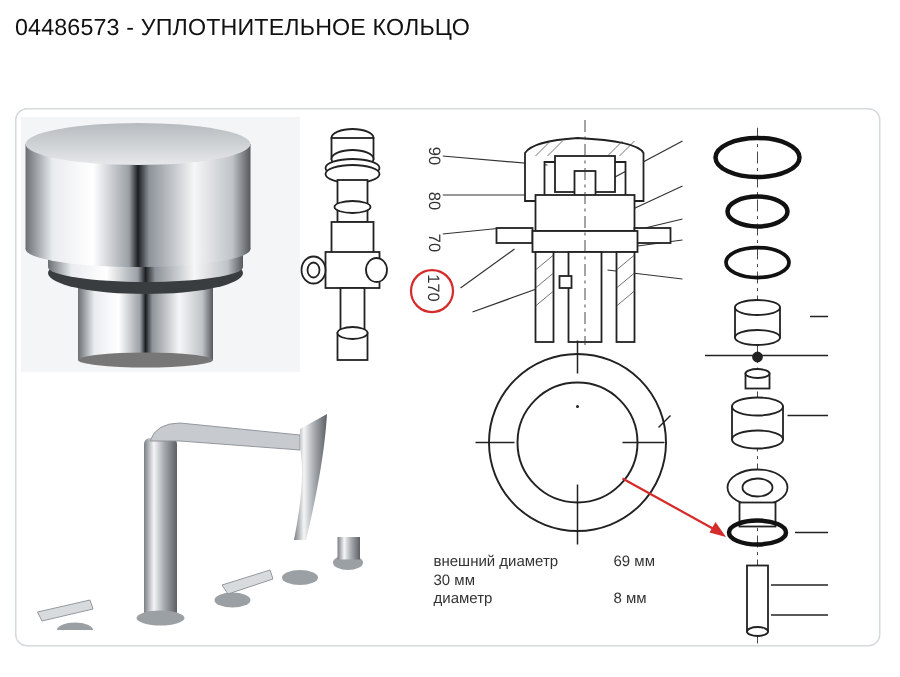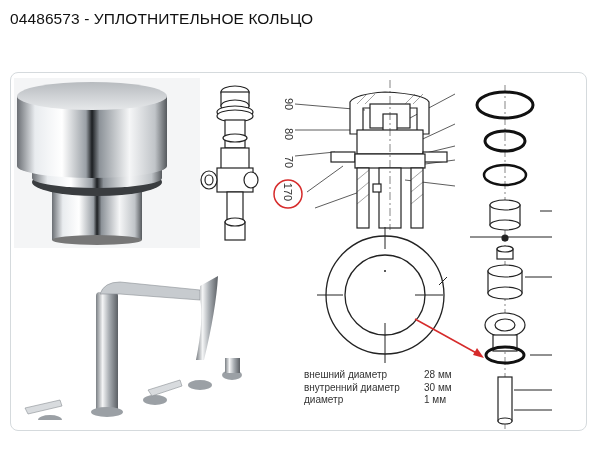--- a/index.html
+++ b/index.html
@@ -1,21 +1,21 @@
 <!DOCTYPE html>
 <html><head>
 <meta charset="utf-8">
 <style>
   html,body{margin:0;padding:0;background:#fff;}
   body{width:600px;height:451px;position:relative;overflow:hidden;font-family:"Liberation Sans",sans-serif;}
   .title{position:absolute;left:10px;top:10px;font-size:15.5px;color:#111;letter-spacing:0.1px;}
   .card{position:absolute;left:10px;top:72px;width:577px;height:359px;border:1px solid #d5dadd;border-radius:8px;background:#fff;box-sizing:border-box;}
   .abs{position:absolute;}
   .label-num{position:absolute;font-size:11px;color:#333;transform:rotate(90deg);transform-origin:center;}
-  .spec{position:absolute;left:304px;top:369px;font-size:10px;color:#333;line-height:12.5px;}
+  .spec{position:absolute;left:289px;top:369px;font-size:10px;color:#333;line-height:12.5px;}
   .spec .row{display:flex;}
   .spec .k{width:120px;}
   .spec .v{width:60px;}
 </style>
 </head>
 <body>
 
 <div class="title">04486573 - УПЛОТНИТЕЛЬНОЕ КОЛЬЦО</div>
 
 <div class="card"></div>
@@ -191,23 +191,22 @@
   <rect x="205" y="108" width="15" height="15" fill="url(#pipe)"></rect>
   <ellipse cx="135" cy="150" rx="12" ry="5" fill="#9ba0a5"></ellipse>
   <path d="M128 140 L160 130 L162 136 L132 146 Z" fill="#d8dbde" stroke="#8a8f94" stroke-width="0.6"></path>
   <ellipse cx="30" cy="170" rx="12" ry="5" fill="#9ba0a5"></ellipse>
   <path d="M5 158 L40 150 L42 156 L8 164 Z" fill="#d8dbde" stroke="#8a8f94" stroke-width="0.6"></path>
 </svg>
 
 <div class="spec">
   <div class="row">
     <span class="k">внешний диаметр</span>
-    <span class="v">28 мм</span>
+    <span class="v">69 мм</span>
   </div>
   <div class="row">
-    <span class="k">внутренний диаметр</span>
     <span class="v">30 мм</span>
   </div>
   <div class="row">
     <span class="k">диаметр</span>
-    <span class="v">1 мм</span>
+    <span class="v">8 мм</span>
   </div>
 </div>
 
 </body></html>

